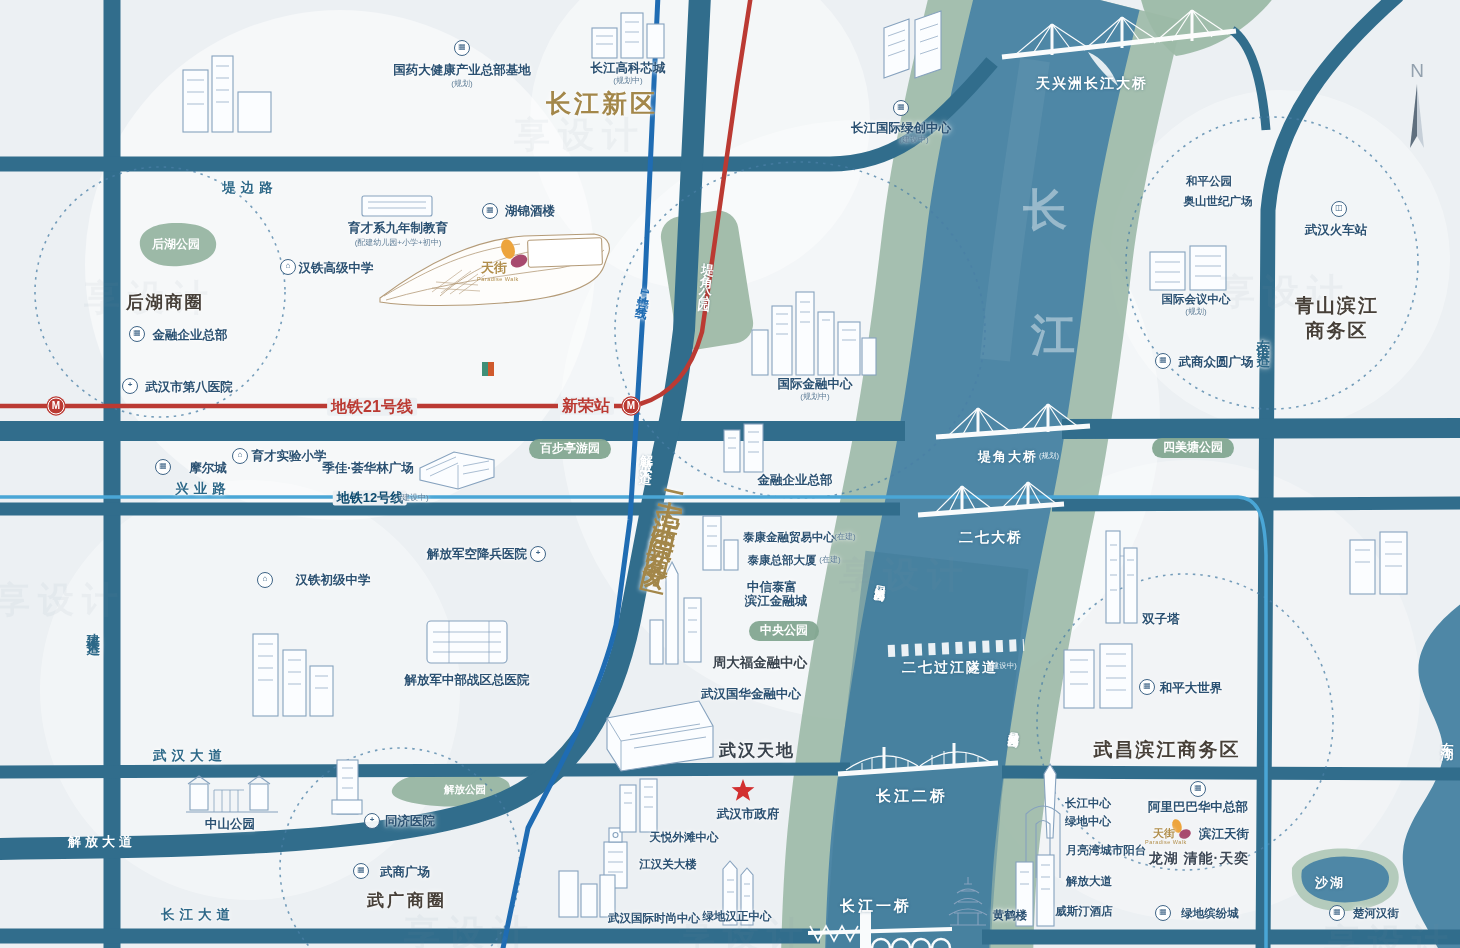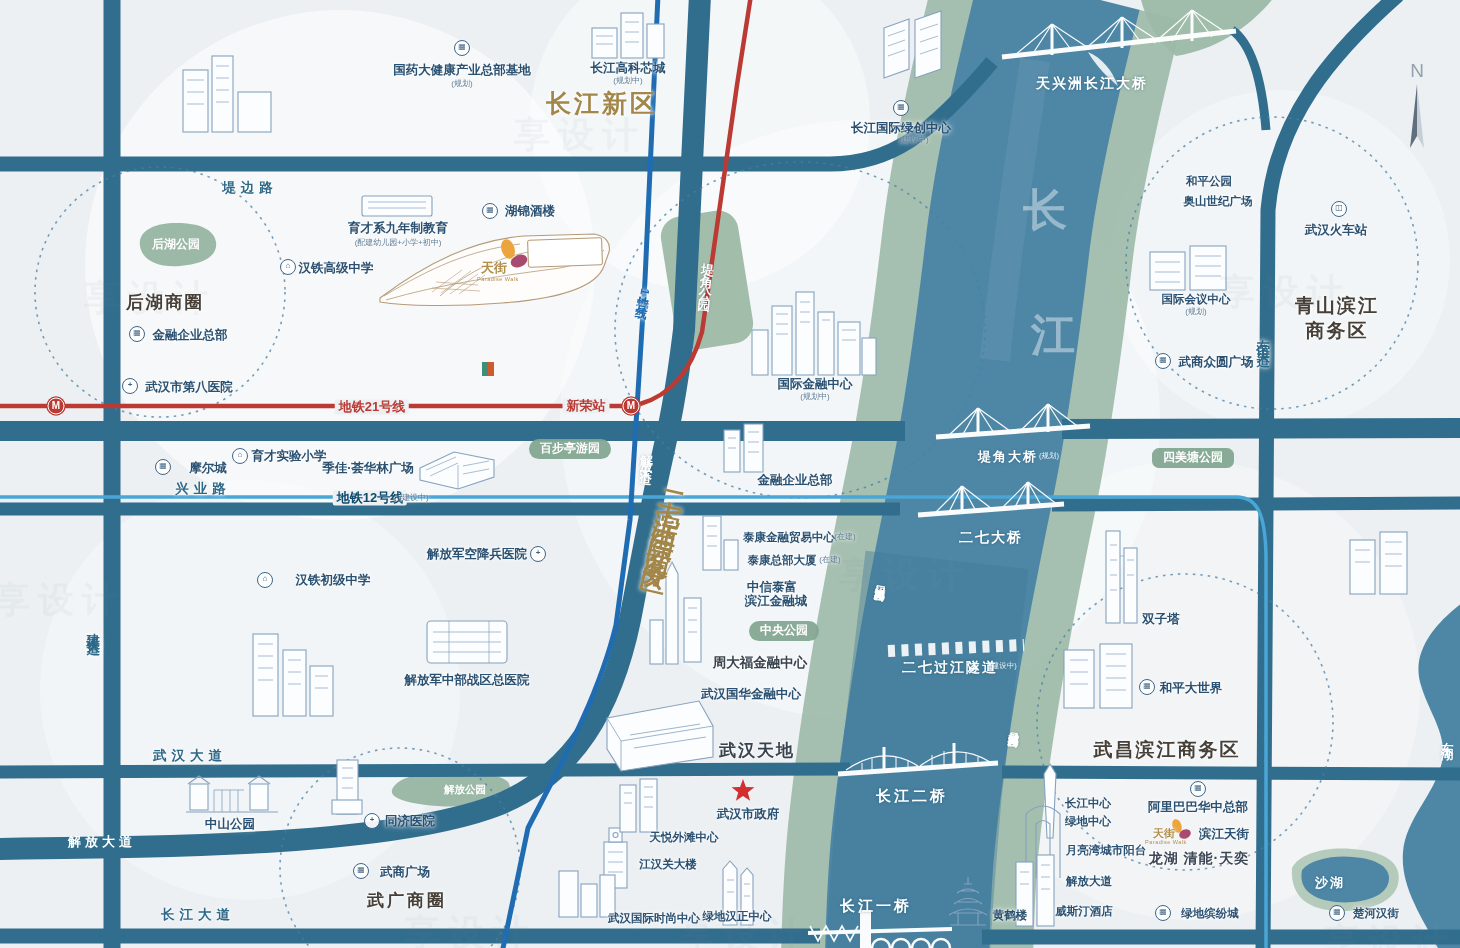--- a/index.html
+++ b/index.html
@@ -15,21 +15,21 @@
   .cap{font-size:12px;font-weight:700;color:#fff;background:rgba(131,167,145,.95);
     padding:3px 11px;border-radius:12px;text-shadow:none;}
   .capless{font-size:12px;font-weight:700;color:#fff;text-shadow:none;}
   .brd{font-size:13.5px;font-weight:700;color:#2d6888;letter-spacing:5px;}
   .v{writing-mode:vertical-rl;}
   .ls1{letter-spacing:1px;}.ls3{letter-spacing:3px;}.ls5{letter-spacing:5px;}
   .ls6{letter-spacing:6px;}.ls12{letter-spacing:12px;}
   .wrd{font-size:13px;font-weight:700;color:#fff;letter-spacing:4px;text-shadow:none;}
   .wv{font-weight:700;color:#fff;text-shadow:0 0 2px rgba(20,70,100,.35);}
   .f11{font-size:11px;}.f13{font-size:13px;}
-  .m21{font-size:13px;font-weight:700;color:#bb3a33;}
+  .m21{font-size:16px;font-weight:700;color:#bb3a33;}
   .m12{font-size:13px;font-weight:700;color:#0c4a6e;}
   .m1{font-size:12px;font-weight:700;color:#1f6cb3;}
   .bgw{background:#ecf0f3;padding:0 4px;border-radius:2px;text-shadow:none;}
   .gold26{font-size:25px;font-weight:800;color:#a3874a;letter-spacing:3px;}
   .goldv{font-size:26px;font-weight:800;color:#a3874a;writing-mode:vertical-rl;letter-spacing:10px;
     text-shadow:0 0 4px rgba(255,255,255,.9);}
   .goldmd{font-size:13px;font-weight:800;color:#b08d4a;}
   .goldsm{font-size:11px;font-weight:800;color:#b08d4a;}
   .tag{font-size:5.5px;color:#b08d4a;letter-spacing:.5px;}
   .dk{font-weight:800;color:#474039;}
@@ -396,21 +396,21 @@
     <div class="lbl poi sm" style="left: 1218px; top: 202px;">奥山世纪广场</div>
     <div class="ic" style="left: 1339px; top: 209px; position: absolute;">◫</div>
     <div class="lbl poi" style="left: 1336px; top: 230px;">武汉火车站</div>
     <div class="lbl poi sm" style="left: 1196px; top: 300px;">国际会议中心</div>
     <div class="lbl sub" style="left: 1196px; top: 312px;">(规划)</div>
     <div class="ic" style="left: 1163px; top: 361px; position: absolute;">▦</div>
     <div class="lbl poi" style="left: 1216px; top: 362px;">武商众圆广场</div>
     <div class="lbl dk dk20" style="left: 1337px; top: 306px;">青山滨江</div>
     <div class="lbl dk dk20" style="left: 1337px; top: 331px;">商务区</div>
     <div class="lbl brd v ls5" style="left: 1263px; top: 338px;">友谊大道</div>
-    <div class="lbl cap" style="left: 1193px; top: 458px; border-radius: 7px;">四美塘公园</div>
+    <div class="lbl cap" style="left: 1193px; top: 448px;">四美塘公园</div>
     <div class="lbl wr wr13" style="left: 1008px; top: 457px;">堤角大桥</div>
     <div class="lbl subw" style="left: 1049px; top: 456px;">(规划)</div>
     <div class="lbl wr wr14" style="left: 991px; top: 537px;">二七大桥</div>
     <div class="lbl wv f11 v ls1" style="left: 882px; top: 580px; transform: translate(-50%, -50%) rotate(10deg);">汉口江滩公园</div>
     <div class="lbl wr wr14" style="left: 950px; top: 667px;">二七过江隧道</div>
     <div class="lbl subw" style="left: 1003px; top: 666px;">(建设中)</div>
     <div class="lbl poi" style="left: 1161px; top: 619px;">双子塔</div>
     <div class="ic" style="left: 1147px; top: 687px; position: absolute;">▦</div>
     <div class="lbl poi" style="left: 1191px; top: 688px;">和平大世界</div>
     <div class="lbl dk dk20" style="left: 1167px; top: 750px;">武昌滨江商务区</div>

